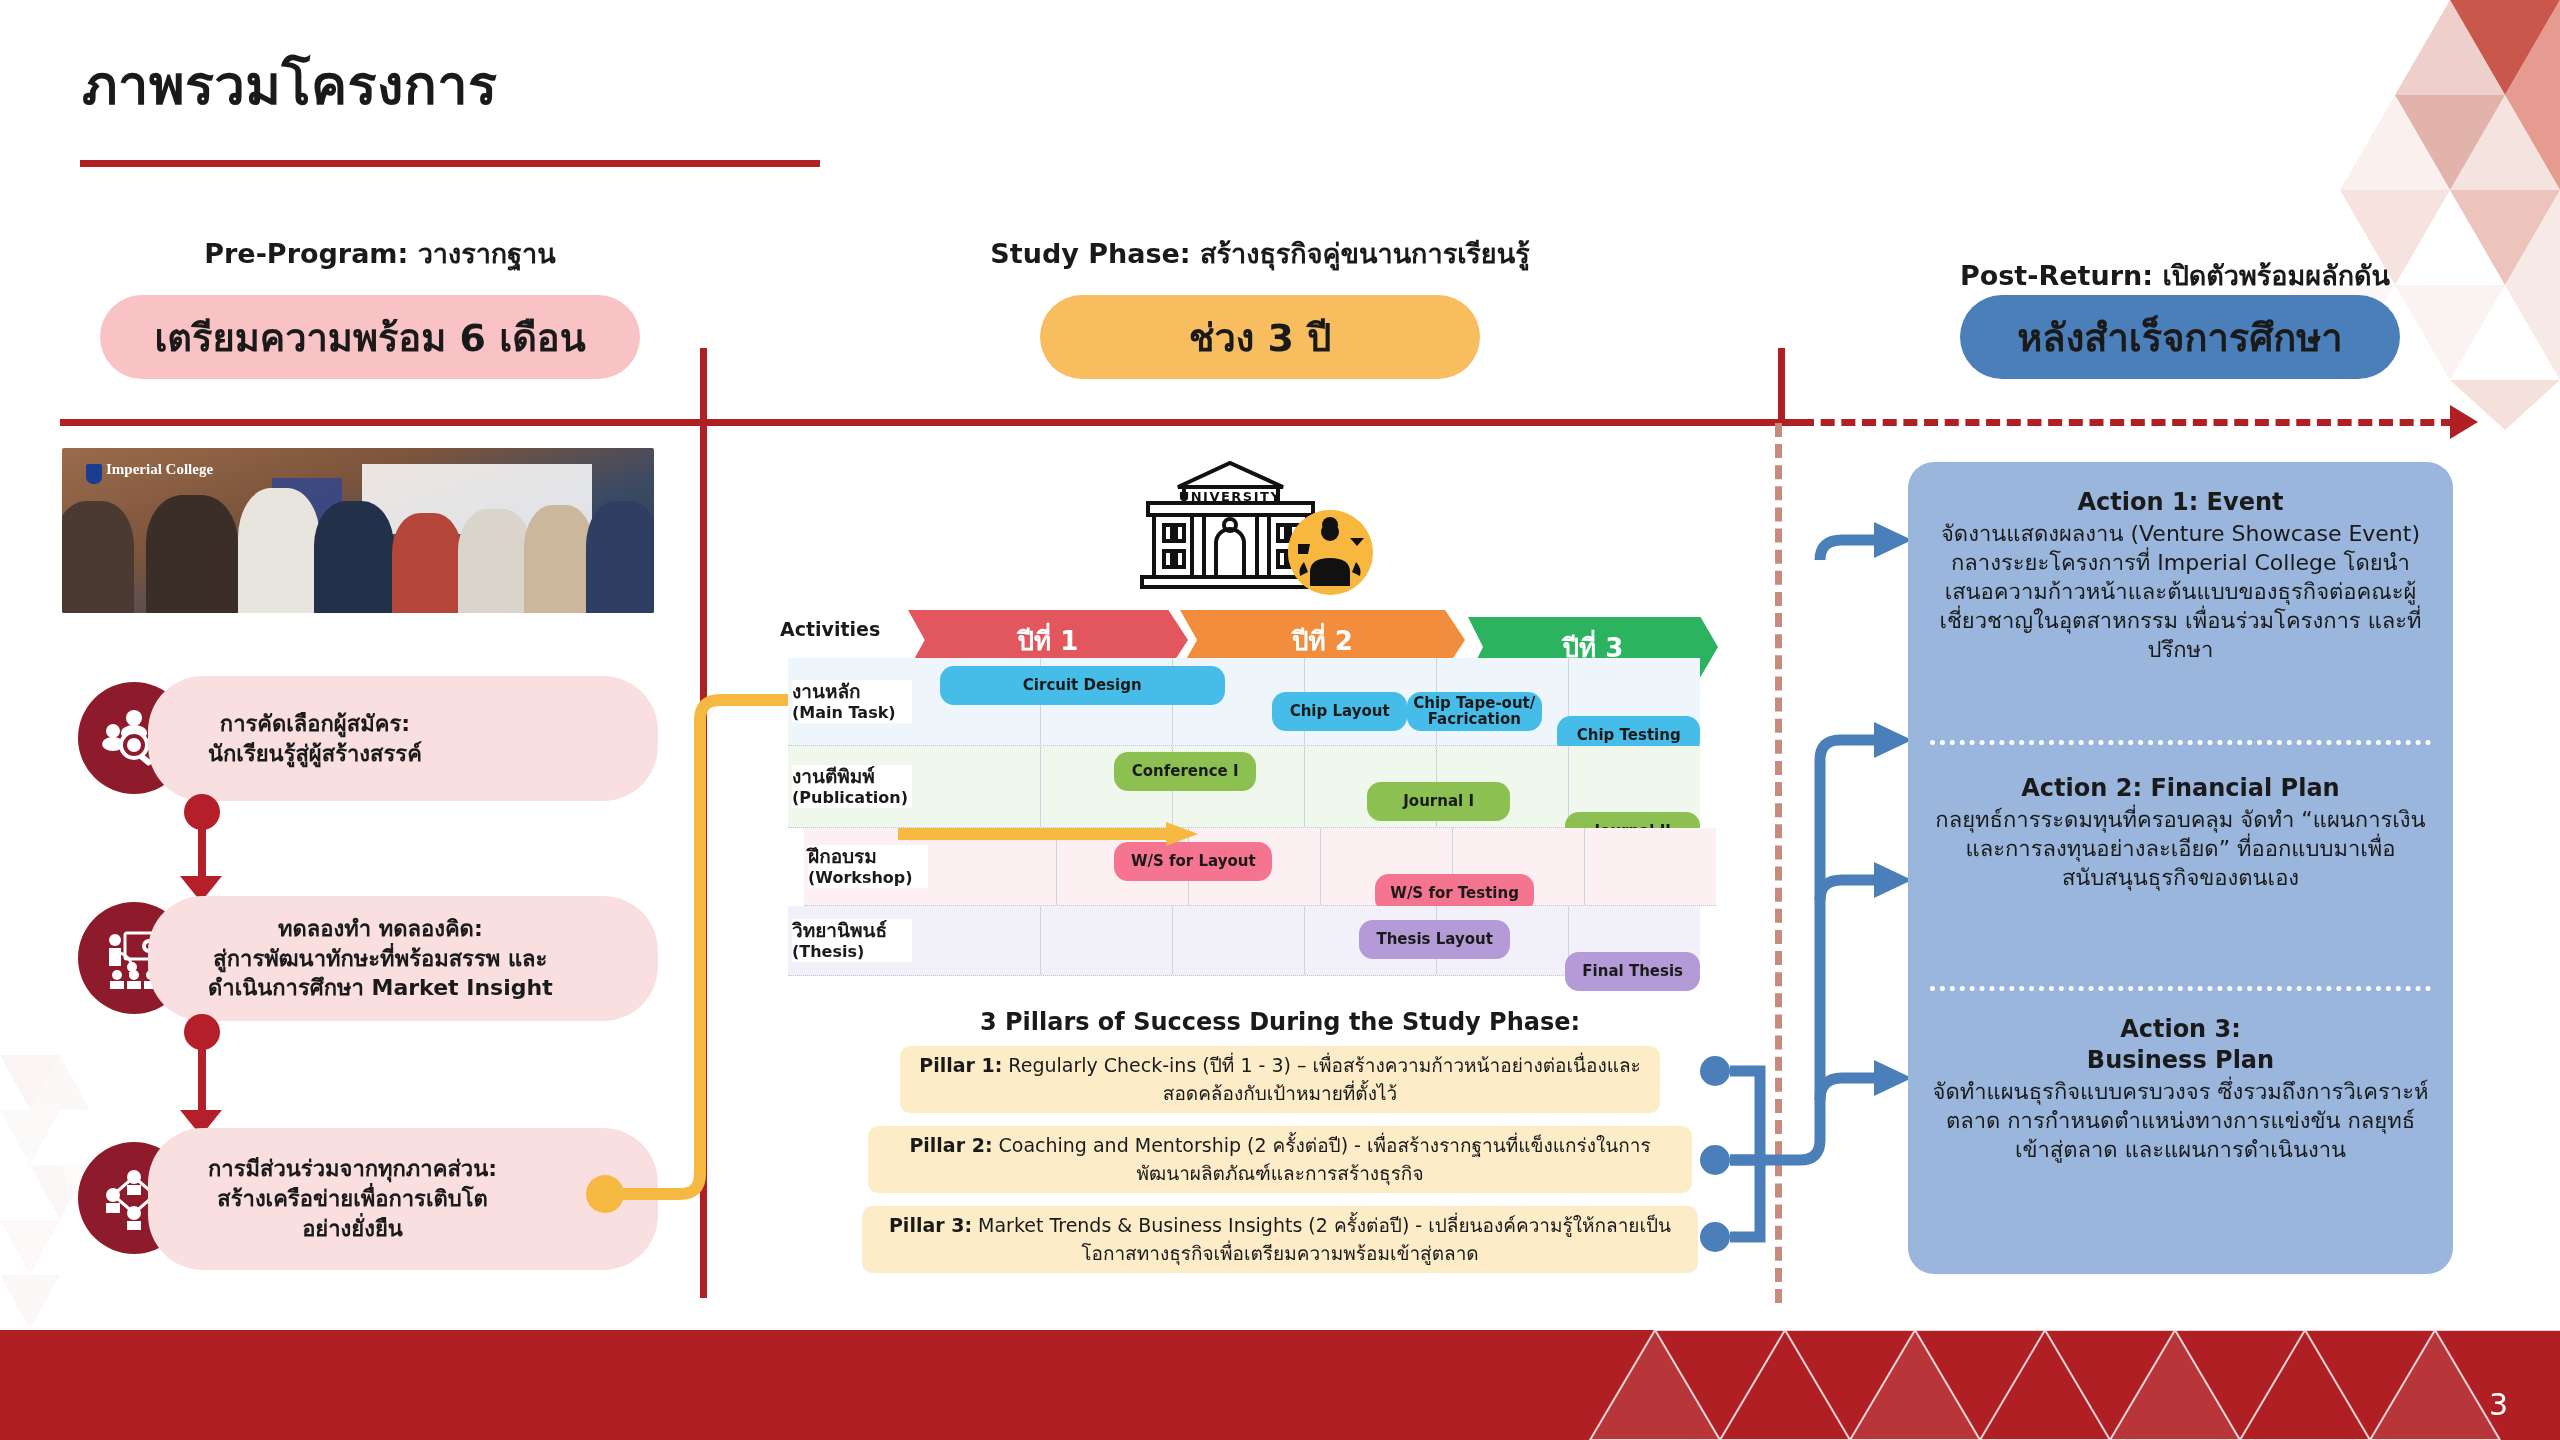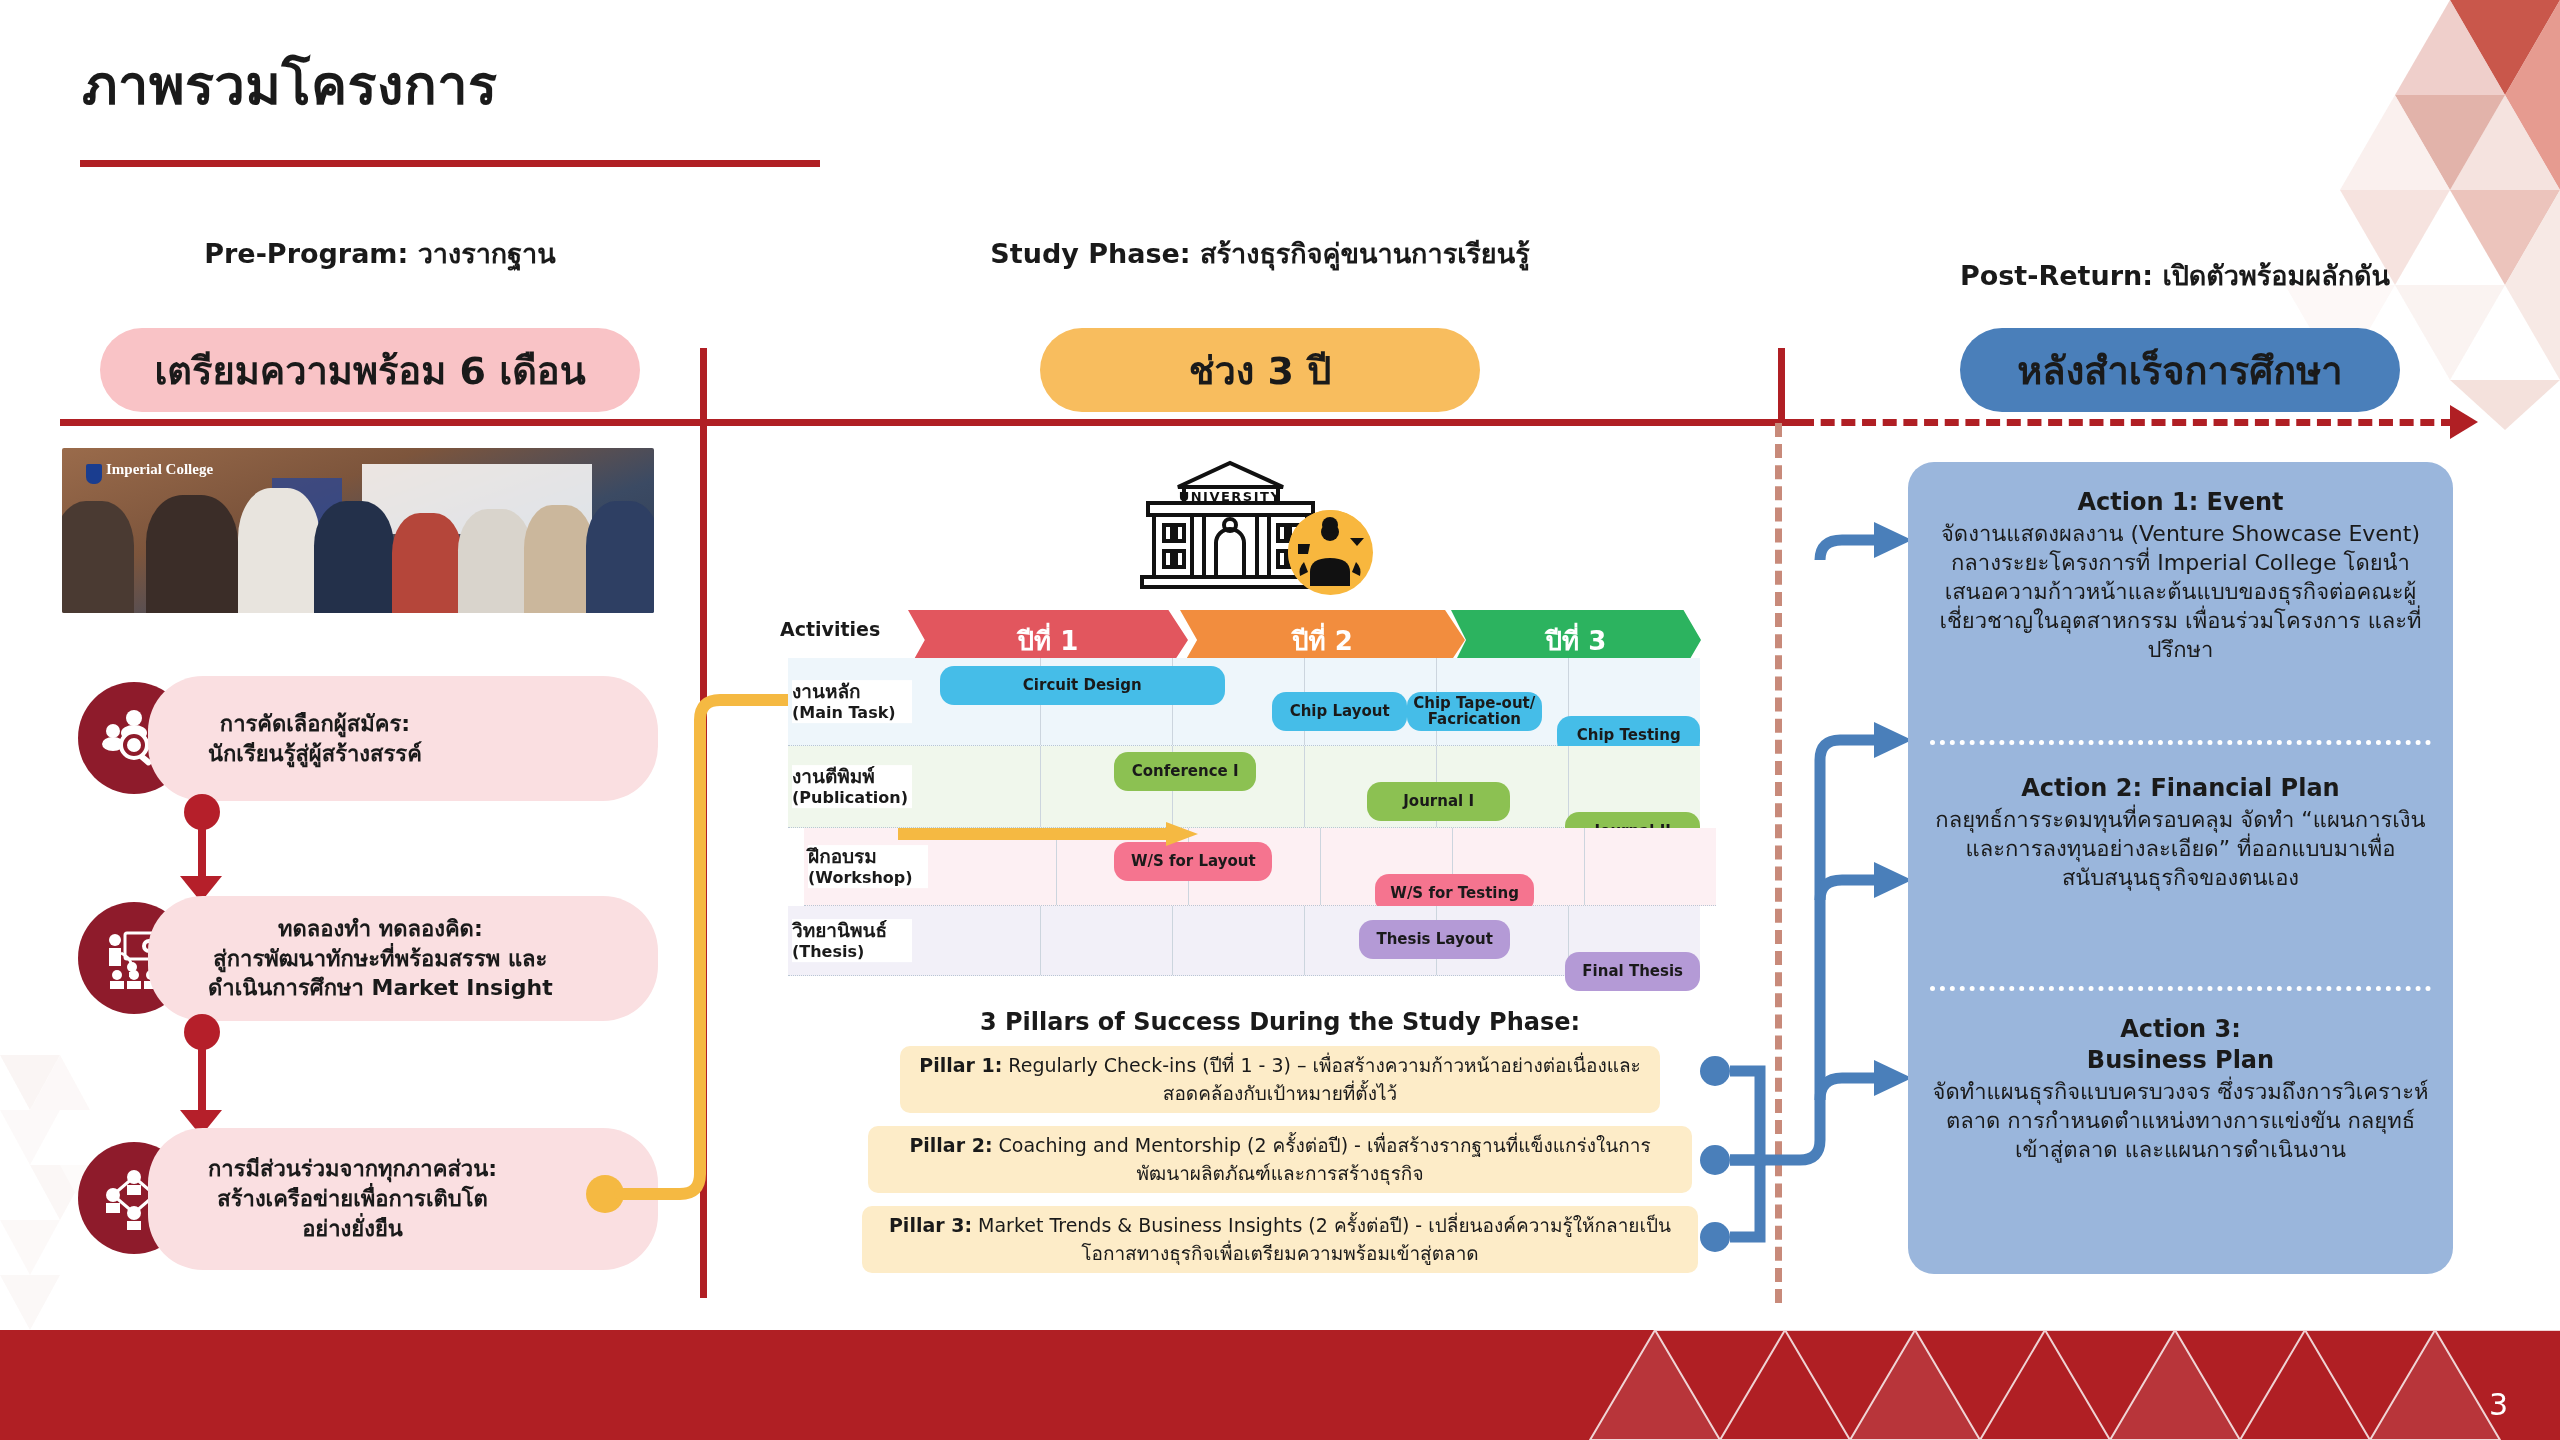--- a/index.html
+++ b/index.html
@@ -21,21 +21,21 @@
   .title { position:absolute; left:82px; top:42px; font-size:54px; font-weight:bold; letter-spacing:.5px; }
   .title-rule { position:absolute; left:80px; top:160px; width:740px; height:7px; background:#b01f24; }
 
   
   .col-head { position:absolute; text-align:center; font-size:27px; font-weight:bold; }
   .ch1 { left:120px; top:232px; width:520px; }
   .ch2 { left:880px; top:232px; width:760px; }
   .ch3 { left:1890px; top:232px; width:570px;margin-top:22px; }
 
   .pill { position:absolute; border-radius:60px; display:flex; align-items:center; justify-content:center;
-          font-size:38px; font-weight:bold; text-align:center;margin-top:33px; }
+          font-size:38px; font-weight:bold; text-align:center; }
   .pill-pre  { left:100px;  top:295px; width:540px; height:84px; background:#f9c3c6; }
   .pill-study{ left:1040px; top:295px; width:440px; height:84px; background:#f8bd5e; }
   .pill-post { left:1960px; top:295px; width:440px; height:84px; background:#4a7fba; }
 
   
   .axis-solid { position:absolute; left:60px; top:419px; width:1740px; height:7px; background:#b01f24; }
   .axis-dash { position:absolute; left:1800px; top:419px; width:655px; height:0; border-top:7px dashed #b01f24; }
   .axis-arrow { position:absolute; left:2450px; top:405px; width:0;height:0;
                 border-top:17px solid transparent;border-bottom:17px solid transparent;border-left:28px solid #b01f24; }
   .vrule { position:absolute; width:7px; background:#b01f24; }
@@ -78,21 +78,21 @@
   .uni { position:absolute; left:1118px; top:455px; width:225px; height:135px; }
   .uni-badge { position:absolute; left:1288px; top:510px; width:85px; height:85px; border-radius:50%; background:#f8b73e;}
 
   
   .gantt { position:absolute; left:788px; top:600px; width:912px; height:390px; }
   .g-activities { position:absolute; left:-8px; top:18px; width:120px; font-size:19px; font-weight:bold; }
   .yearbar { position:absolute; top:10px; height:60px; display:flex; align-items:center; justify-content:center;
              font-size:26px; font-weight:bold; color:#fff; }
   .yb1 { left:120px; width:280px; background:#e2565e; clip-path:polygon(0 0, 93% 0, 100% 50%, 93% 100%, 0 100%, 6% 50%);}
   .yb2 { left:392px; width:285px; background:#f28d3e; clip-path:polygon(0 0, 93% 0, 100% 50%, 93% 100%, 0 100%, 6% 50%);}
-  .yb3 { left:663px; width:250px; background:#2cb35f; clip-path:polygon(0 0, 93% 0, 100% 50%, 93% 100%, 0 100%, 6% 50%);}
+  .yb3 { left:680px; width:250px; background:#2cb35f; clip-path:polygon(0 0, 93% 0, 100% 50%, 93% 100%, 0 100%, 6% 50%);margin-top:7px;}
 
   .grid { position:absolute; left:0; top:58px; width:912px; height:318px; }
   .grow { position:absolute; left:0; width:912px; border-bottom:1px dotted #b9c6d4; }
   .grow .rowlabel { position:absolute; left:4px; top:50%; transform:translateY(-50%); width:120px; font-size:19px;
                     font-weight:bold; line-height:1.25; }
   .grow .rowlabel small { font-size:16px; font-weight:bold; display:block; }
   .gcell-bg { position:absolute; left:120px; right:0; top:0; bottom:0; }
   .vline { position:absolute; top:0; bottom:0; width:1px; background:#ccd5de; }
 
   .task { position:absolute; height:39px; border-radius:14px; display:flex; align-items:center; justify-content:center;

